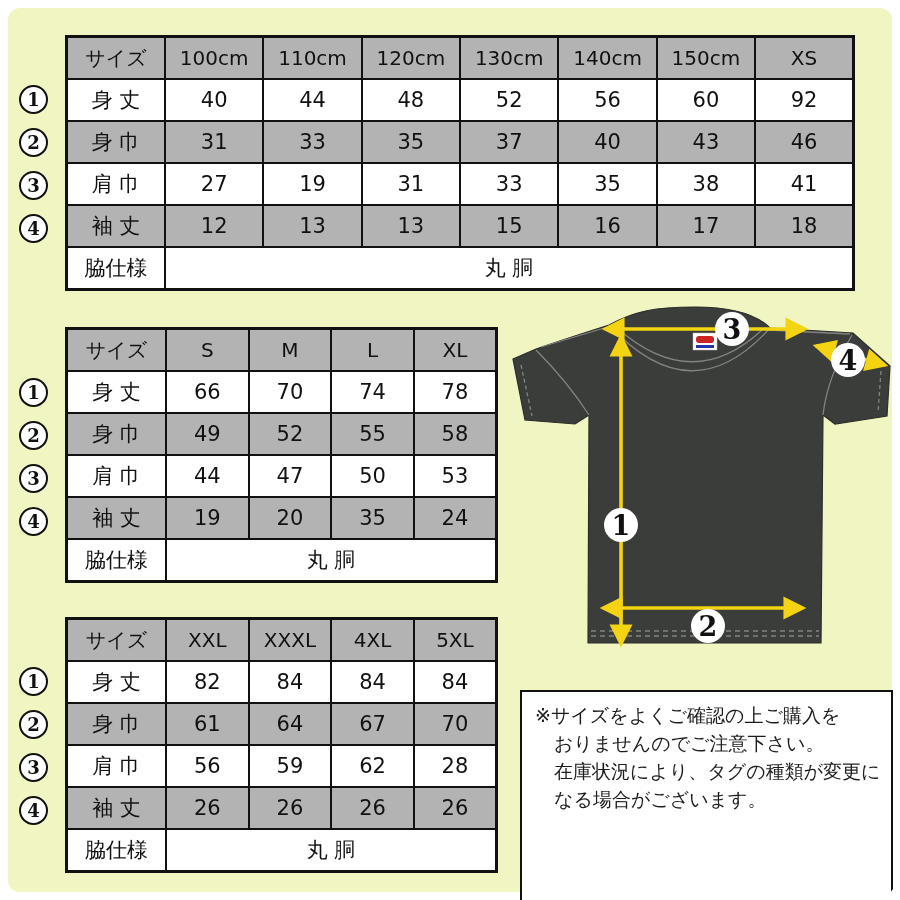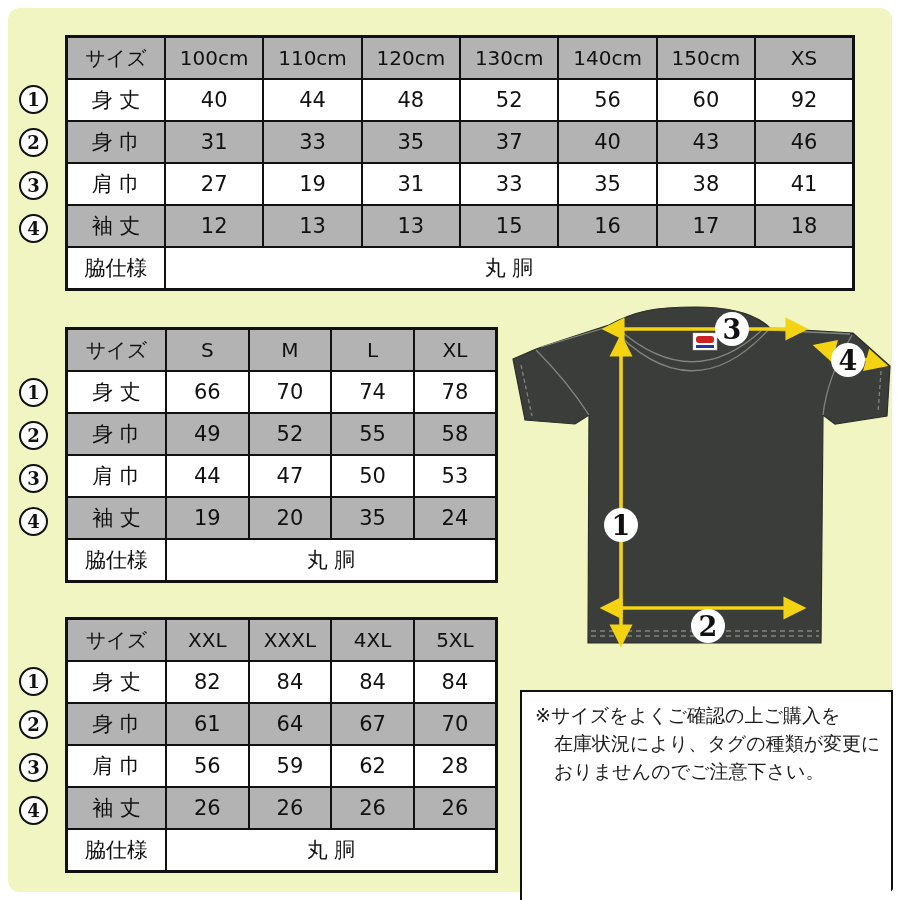--- a/index.html
+++ b/index.html
@@ -250,16 +250,17 @@
         <circle cx="116" cy="222" r="17" fill="#ffffff"></circle>
         <text x="116" y="232">1</text>
         <circle cx="203" cy="323" r="17" fill="#ffffff"></circle>
         <text x="203" y="333">2</text>
       </g>
     </svg>
   </div>
 
   <div class="notice">
     <div class="notice-line">※サイズをよくご確認の上ご購入を</div>
+    <div class="notice-line indent">おりませんのでご注意下さい。</div>
     <div class="notice-line indent">在庫状況により、タグの種類が変更に</div>
-    <div class="notice-line indent">おりませんのでご注意下さい。</div>
+    <div class="notice-line indent">なる場合がございます。</div>
   </div>
 </div>
 
 </body></html>

